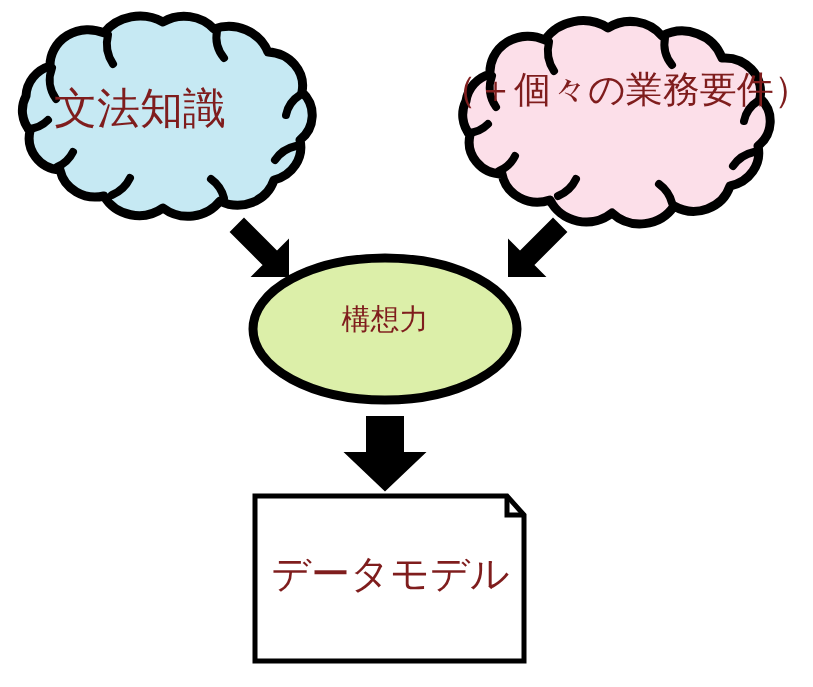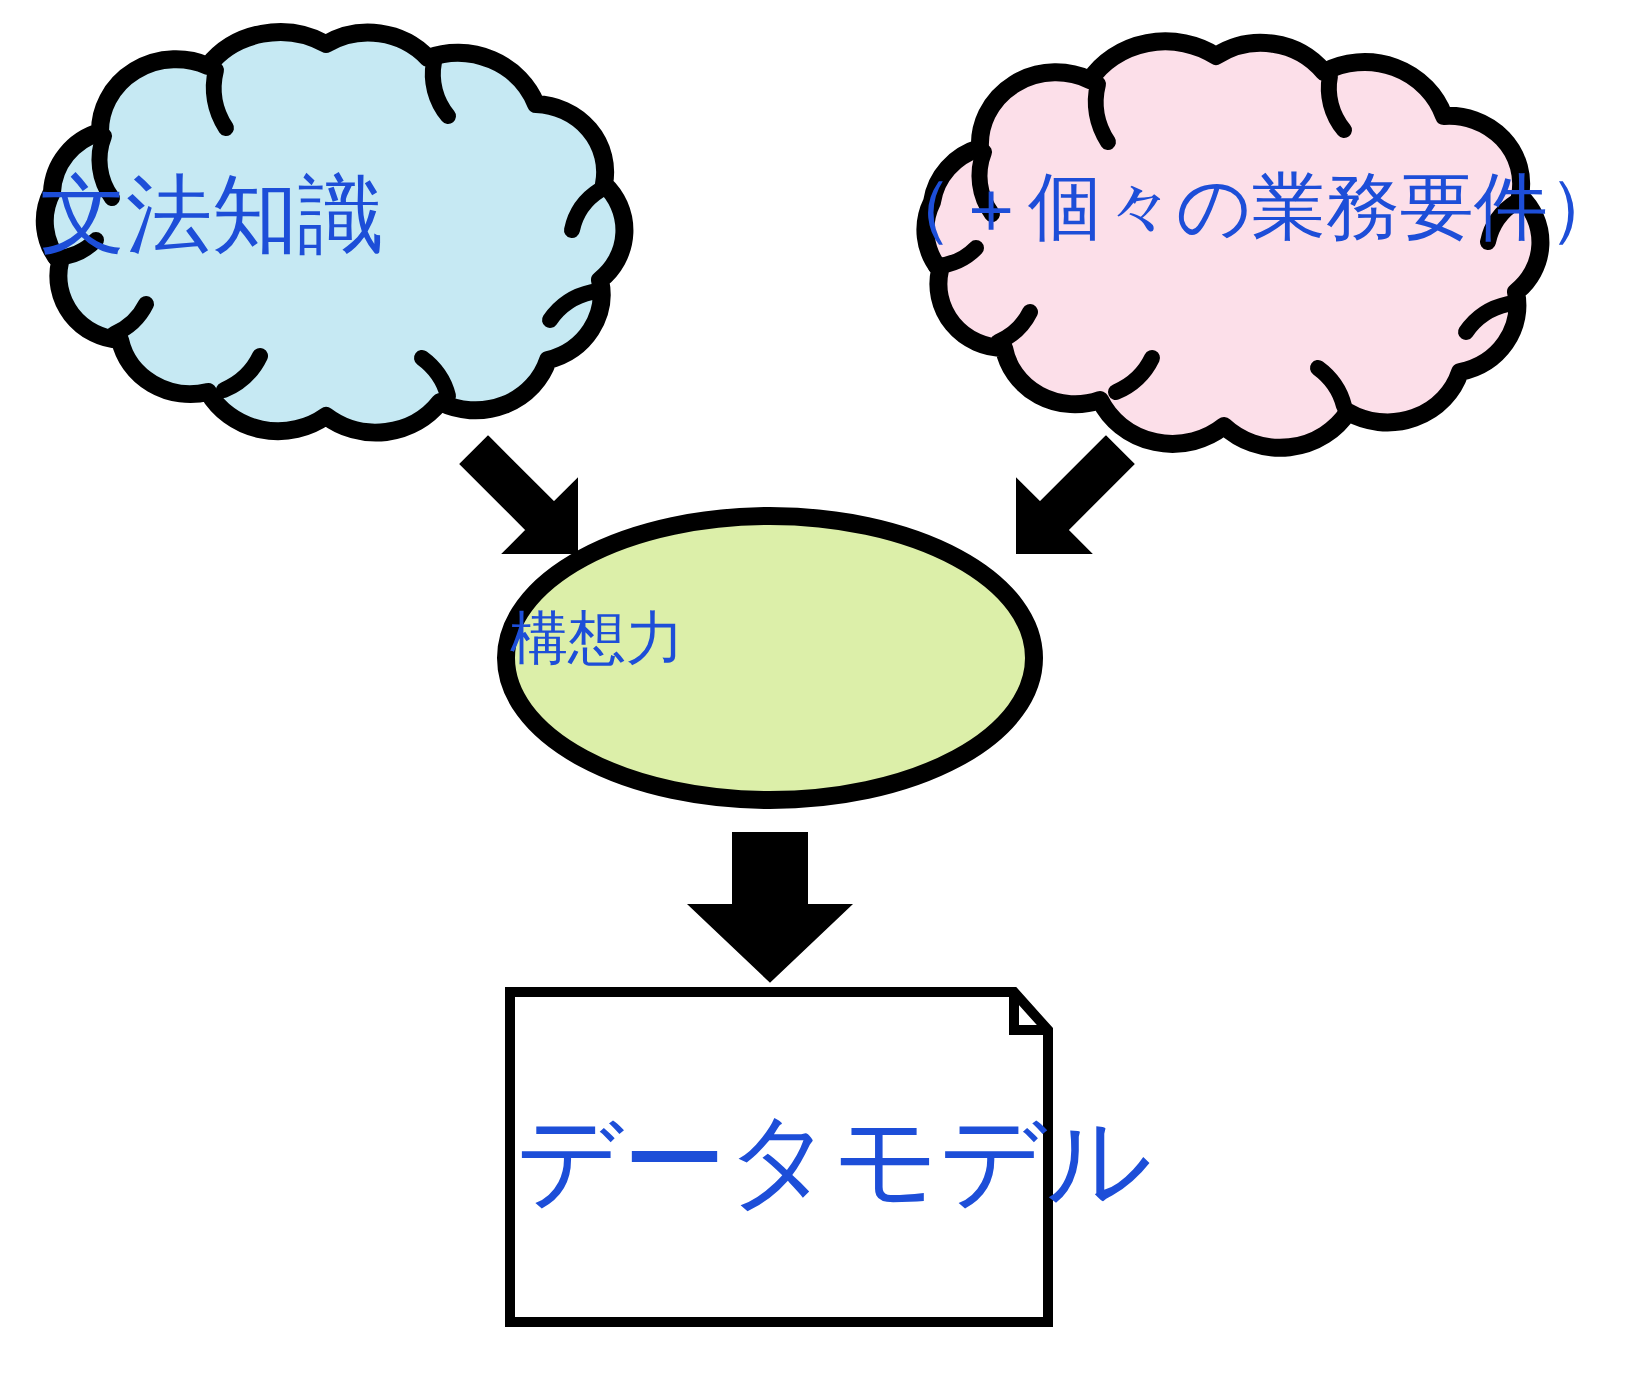--- a/index.html
+++ b/index.html
@@ -19,21 +19,22 @@
   }
   .stage-svg {
     position: absolute;
     left: 0;
     top: 0;
     width: 813px;
     height: 687px;
   }
   .label {
     position: absolute;
-    color: #1d4ed8;
+    text-align: center;
+    color: #7f1d1d;
     line-height: 1.12;
     white-space: pre;
     font-family: "DejaVu Sans", "Liberation Sans", sans-serif;
     font-weight: 400;
     letter-spacing: 0px;
   }
   #label-grammar {
     left: 20px;
     top: 84px;
     width: 240px;
@@ -41,33 +42,33 @@
   }
   #label-business {
     left: 440px;
     top: 66px;
     width: 350px;
     font-size: 39px;
   }
   #label-business .line2 {
     display: block;
     font-size: 37px;
-    margin-top: 17px;
+    margin-top: 3px;
   }
   #label-conception {
     left: 255px;
     top: 303px;
     width: 260px;
     font-size: 29px;
   }
   #label-datamodel {
     left: 258px;
     top: 552px;
     width: 265px;
-    font-size: 52px;
+    font-size: 39px;
   }
 </style>
 </head>
 <body>
 
 <div id="canvas" style="background: rgb(255, 255, 255);">
 
   <svg class="stage-svg" viewBox="0 0 813 687" xmlns="http://www.w3.org/2000/svg">
 
     <g>

